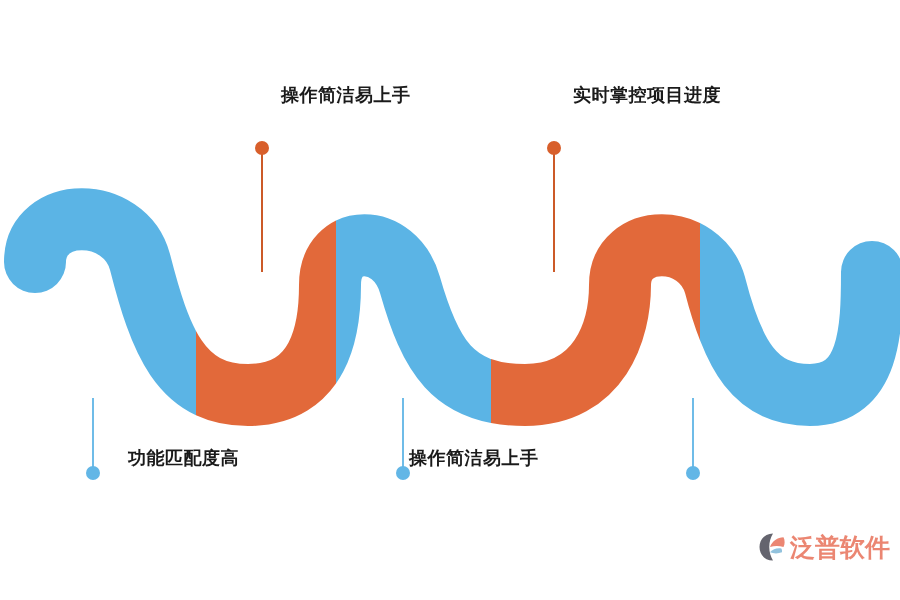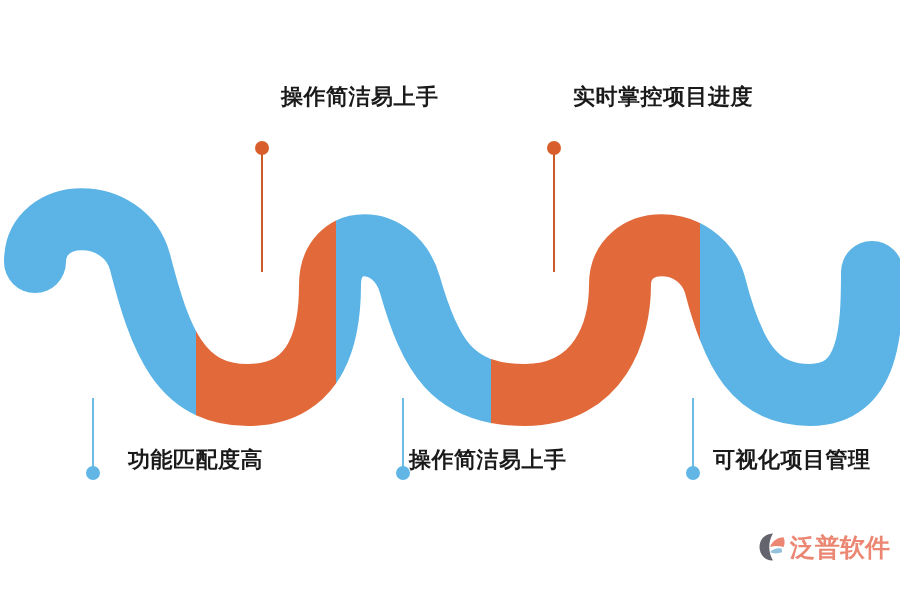--- a/index.html
+++ b/index.html
@@ -22,21 +22,21 @@
   }
   .wave-layer {
     position: absolute;
     left: 0;
     top: 0;
     width: 900px;
     height: 600px;
   }
   .label {
     position: absolute;
-    font-size: 22px;
+    font-size: 18px;
     font-weight: bold;
     color: #1a1a1a;
     white-space: nowrap;
     letter-spacing: 0.5px;
     line-height: 1;
   }
   .label-top-1 { left: 281px; top: 86px; }
   .label-top-2 { left: 573px; top: 86px; }
   .label-bot-1 { left: 128px; top: 449px; }
   .label-bot-2 { left: 409px; top: 449px; }
@@ -146,21 +146,20 @@
   </svg>
 
   <div class="label label-top-1">操作简洁易上手</div>
 
   <div class="label label-bot-1">功能匹配度高</div>
 
   <div class="label label-top-2">实时掌控项目进度</div>
 
   <div class="label label-bot-2">操作简洁易上手</div>
 
-  <div class="label label-bot-3">可视化项目管理</div>
 
   <div class="watermark">
     <div class="wm-row">
       <svg class="wm-mark" viewBox="0 0 40 40">
         <path d="M20 2 C9 2 2 10 2 20 C2 30 9 38 20 38 C17 33 15 27 15 20 C15 13 17 7 20 2 Z" fill="#4A4A55"></path>
         <path d="M34 7 C26 7 19 12 16 20 C22 18 28 18 34 20 C36 16 36 11 34 7 Z" fill="#E8725A"></path>
         <path d="M31 22 C25 21 20 23 16 27 C21 29 27 29 32 27 C32 25 32 23 31 22 Z" fill="#7FB8D8"></path>
       </svg>
       <span class="wm-name">泛普软件</span>
     </div>

